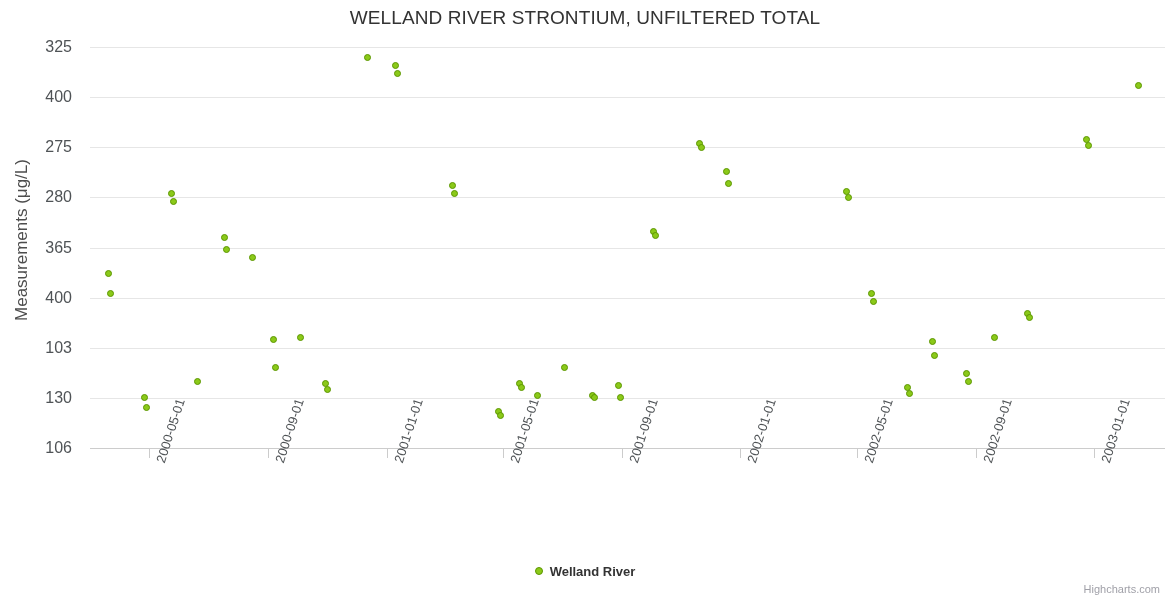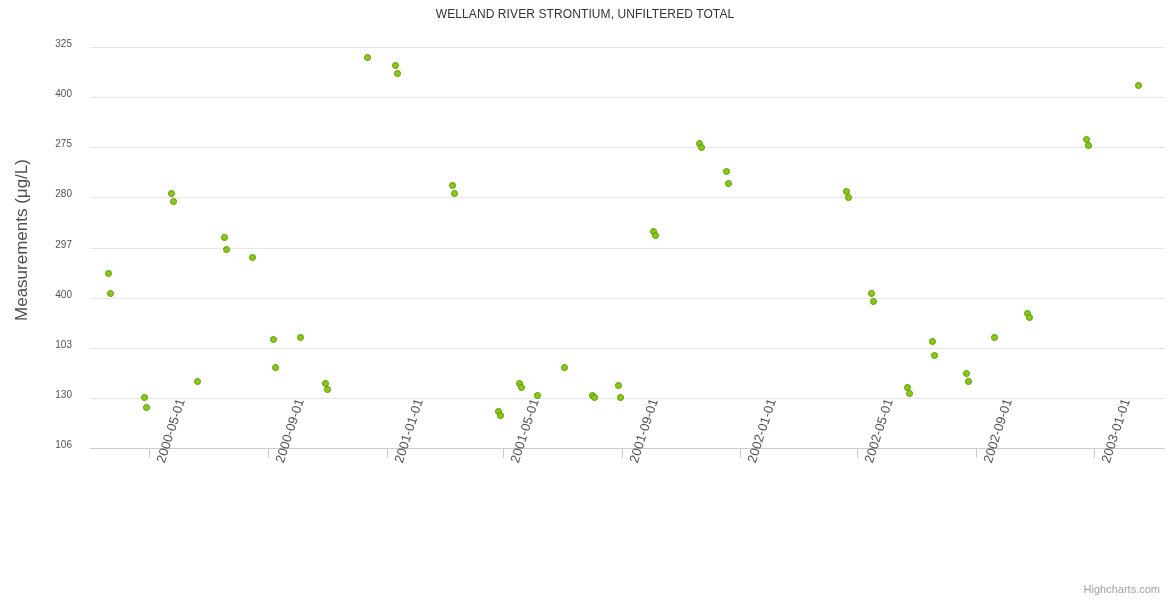--- a/index.html
+++ b/index.html
@@ -14,21 +14,21 @@
     position: relative;
     width: 1170px;
     height: 600px;
     background: #ffffff;
   }
   #chart-title {
     position: absolute;
     left: 0; top: 7px;
     width: 1170px;
     text-align: center;
-    font-size: 12px;
+    font-size: 19px;
     color: #333333;
     letter-spacing: 0.1px;
     white-space: nowrap;
   }
   #yaxis-title {
     position: absolute;
     left: 0px;
     top: 0px;
     width: 400px;
     height: 22px;
@@ -51,21 +51,21 @@
     left: 0;
     width: 1075px;
     height: 1px;
     background: #e6e6e6;
   }
   .ytick-label {
     position: absolute;
     right: 1098px;
     width: 60px;
     text-align: right;
-    font-size: 10px;
+    font-size: 16px;
     color: #4f5356;
     white-space: nowrap;
   }
   #xaxis-line {
     position: absolute;
     left: 90px;
     top: 448px;
     width: 1075px;
     height: 1px;
     background: #cccccc;
@@ -204,21 +204,21 @@
         <div class="point" title="Welland River: 276" style="left: 998.422px; top: 105.245px; background: rgb(139, 201, 25);"></div>
         <div class="point" title="Welland River: 306" style="left: 1048.83px; top: 45.095px; background: rgb(139, 201, 25);"></div>
       </div>
   </div>
 
   <div id="ylabels-layer">
       <div class="ytick-label" style="top: 38px;">325</div>
       <div class="ytick-label" style="top: 88.125px;">400</div>
       <div class="ytick-label" style="top: 138.25px;">275</div>
       <div class="ytick-label" style="top: 188.375px;">280</div>
-      <div class="ytick-label" style="top: 238.5px;">297</div>
+      <div class="ytick-label" style="top: 238.5px;">365</div>
       <div class="ytick-label" style="top: 288.625px;">400</div>
       <div class="ytick-label" style="top: 338.75px;">103</div>
       <div class="ytick-label" style="top: 388.875px;">130</div>
       <div class="ytick-label" style="top: 439px;">106</div>
     </div>
 
   <div id="xaxis-line"></div>
   <div id="xticks-layer">
       <div class="xtick-mark" style="left: 149.13px;"></div>
       <div class="xtick-label" style="left: 153.13px;">2000-05-01</div>
@@ -233,16 +233,21 @@
       <div class="xtick-mark" style="left: 740.428px;"></div>
       <div class="xtick-label" style="left: 744.428px;">2002-01-01</div>
       <div class="xtick-mark" style="left: 856.749px;"></div>
       <div class="xtick-label" style="left: 860.749px;">2002-05-01</div>
       <div class="xtick-mark" style="left: 975.978px;"></div>
       <div class="xtick-label" style="left: 979.978px;">2002-09-01</div>
       <div class="xtick-mark" style="left: 1094.24px;"></div>
       <div class="xtick-label" style="left: 1098.24px;">2003-01-01</div>
     </div>
 
+  <div id="legend">
+    <span id="legend-item">
+      <span id="legend-marker"></span><span id="legend-label">Welland River</span>
+    </span>
+  </div>
 
   <div id="credits">Highcharts.com</div>
 
 </div>
 
 </body></html>

